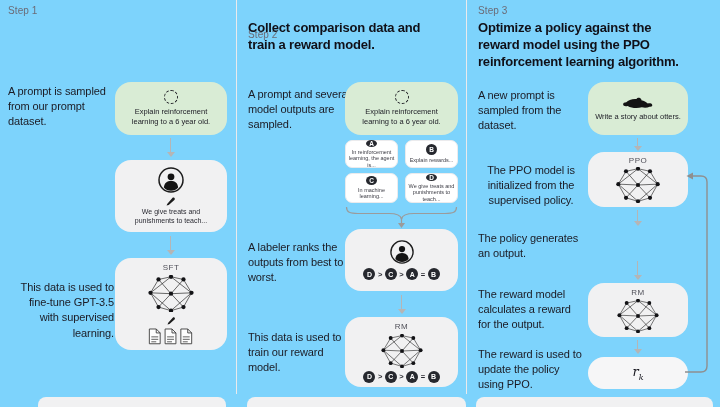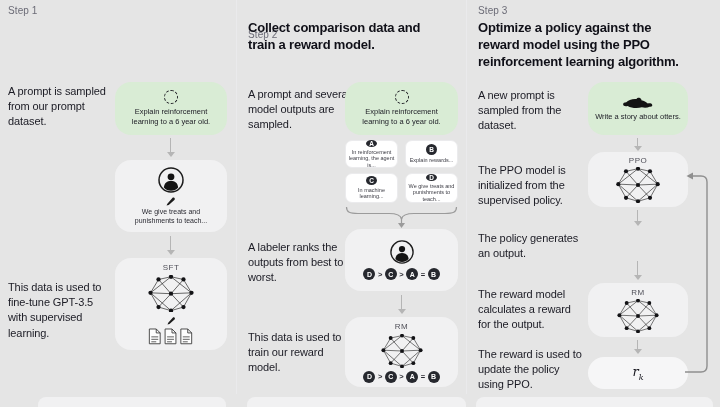--- a/index.html
+++ b/index.html
@@ -1,17 +1,17 @@
 <!DOCTYPE html>
 <html><head>
 <meta charset="utf-8">
 <style>
   html,body{margin:0;padding:0;background:#fff;}
   #canvas{
-    position:relative;width:720px;height:407px;overflow:hidden;background:#e5e5e5;
+    position:relative;width:720px;height:407px;overflow:hidden;background:#7dd3fc;
     font-family:"Liberation Sans",sans-serif;color:#18181f;
   }
   .divider{position:absolute;top:0;width:1px;height:394px;background:#eaeaec;}
   .step-label{position:absolute;font-size:10px;color:#6b6b76;letter-spacing:.1px;}
   .heading{position:absolute;font-size:13px;font-weight:700;line-height:1.3;letter-spacing:-.2px;color:#101018;}
   .txt{position:absolute;font-size:11px;line-height:1.38;width:106px;letter-spacing:-.1px;color:#1b1b24;}
   .card{position:absolute;border-radius:16px;display:flex;flex-direction:column;align-items:center;justify-content:center;text-align:center;box-sizing:border-box;}
   .green{background:#d9ecd5;}
   .gray{background:#f1f1f2;}
   .light{background:#f6f6f7;}
@@ -64,21 +64,21 @@
       <path d="M1.5 9.5 L7 3.3 C7.6 2.6 8.7 2.6 9.3 3.2 C9.9 3.8 9.9 4.9 9.2 5.5 L3 11 L0.6 11.5 Z" fill="#1c1c1c"></path>
     </svg>
     <span class="card-tiny">We give treats and punishments to teach...</span>
   </div>
 
   <div class="varrow" style="left:166px;top:236px;height:19px;">
       <i></i>
       <b></b>
     </div>
 
-  <div class="txt" style="left:8px;top:280px;">This data is used to fine-tune GPT-3.5 with supervised learning.</div>
+  <div class="txt" style="left:8px;top:280px;text-align:right;">This data is used to fine-tune GPT-3.5 with supervised learning.</div>
 
   <div class="card gray" style="left:115px;top:258px;width:112px;height:92px;gap:3px;padding:5px;">
     <span class="model-label">SFT</span>
     <svg width="50" height="38" viewBox="0 0 54 42">
       <path d="M13 5 L27 2 M27 2 L41 5 M13 5 L4 20 M41 5 L50 20 M4 20 L13 36 M50 20 L41 36 M13 36 L27 40 M27 40 L41 36 M13 5 L27 21 M41 5 L27 21 M4 20 L27 21 M50 20 L27 21 M13 36 L27 21 M41 36 L27 21 M4 20 L27 2 M50 20 L27 2 M4 20 L27 40 M50 20 L27 40" stroke="#2f2f2f" stroke-width="0.8" fill="none"></path>
       <circle cx="13" cy="5" r="2.4" fill="#131316"></circle>
         <circle cx="27" cy="2" r="2.4" fill="#131316"></circle>
         <circle cx="41" cy="5" r="2.4" fill="#131316"></circle>
       <circle cx="4" cy="20" r="2.4" fill="#131316"></circle>
         <circle cx="27" cy="21" r="2.4" fill="#131316"></circle>
@@ -199,21 +199,21 @@
       <path d="M4.6 7.2 C6.8 4.4 11.4 3.0 16.2 3.4 C17.0 2.2 18.8 1.8 20.2 2.4 C21.4 2.9 22.0 3.8 21.9 4.9 C24.8 5.6 27.4 6.9 29.2 8.7 C31.4 8.0 33.6 8.6 34.2 10.0 C34.8 11.5 33.4 12.6 31.2 12.2 C29.0 13.4 25.6 13.6 22.4 12.9 C17.0 14.4 10.4 13.8 6.2 11.4 C3.4 12.2 1.2 11.4 1.0 9.8 C0.8 8.2 2.6 7.2 4.6 7.2 Z" fill="#131313"></path>
     </svg>
     <span class="card-small">Write a story about otters.</span>
   </div>
 
   <div class="varrow" style="left:633px;top:138px;height:13px;">
       <i></i>
       <b></b>
     </div>
 
-  <div class="txt" style="left:478px;top:163px;">The PPO model is initialized from the supervised policy.</div>
+  <div class="txt" style="left:478px;top:163px;text-align:center;">The PPO model is initialized from the supervised policy.</div>
 
   <div class="card gray" style="left:588px;top:152px;width:100px;height:55px;gap:2px;padding:4px;">
     <span class="model-label">PPO</span>
     <svg width="48" height="36" viewBox="0 0 54 42">
       <path d="M13 5 L27 2 M27 2 L41 5 M13 5 L4 20 M41 5 L50 20 M4 20 L13 36 M50 20 L41 36 M13 36 L27 40 M27 40 L41 36 M13 5 L27 21 M41 5 L27 21 M4 20 L27 21 M50 20 L27 21 M13 36 L27 21 M41 36 L27 21 M4 20 L27 2 M50 20 L27 2 M4 20 L27 40 M50 20 L27 40" stroke="#2f2f2f" stroke-width="0.8" fill="none"></path>
       <circle cx="13" cy="5" r="2.4" fill="#131316"></circle>
         <circle cx="27" cy="2" r="2.4" fill="#131316"></circle>
         <circle cx="41" cy="5" r="2.4" fill="#131316"></circle>
       <circle cx="4" cy="20" r="2.4" fill="#131316"></circle>
         <circle cx="27" cy="21" r="2.4" fill="#131316"></circle>

